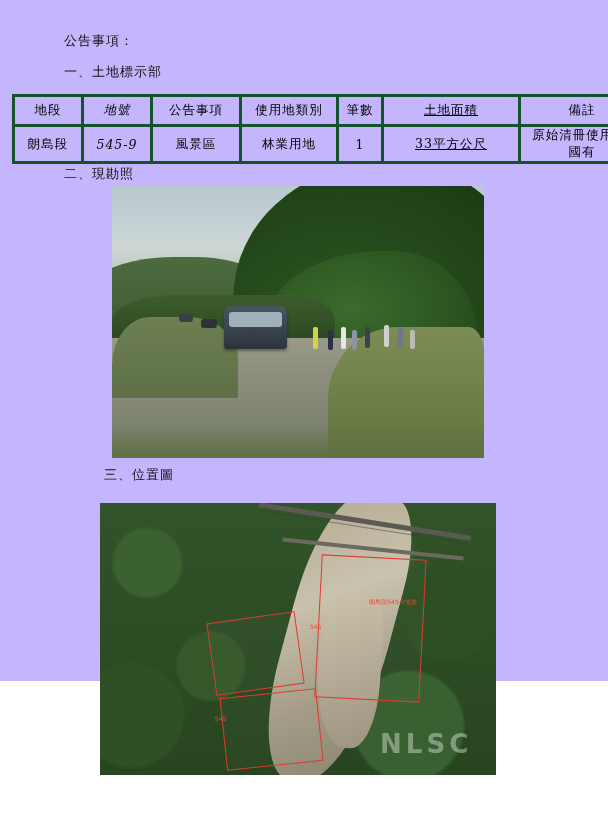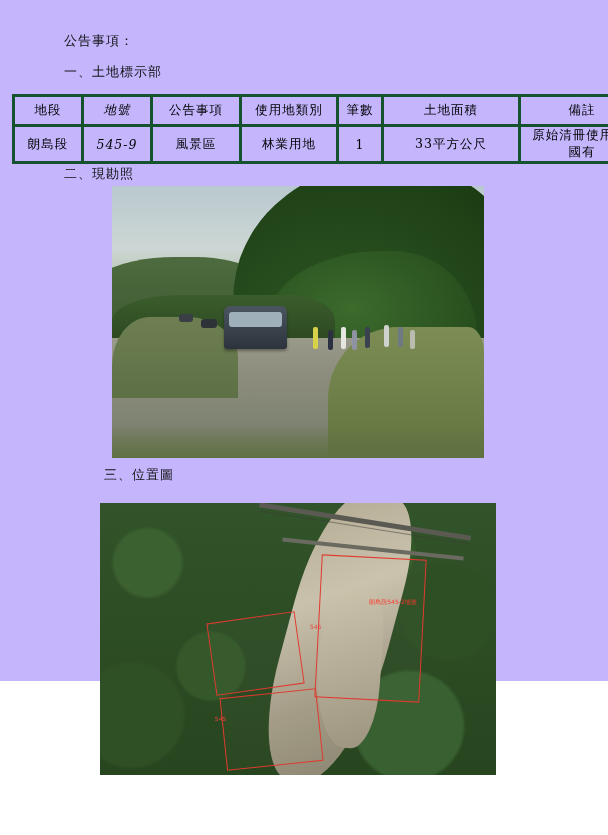--- a/index.html
+++ b/index.html
@@ -57,21 +57,21 @@
     padding: 0 2px;
     letter-spacing: 1px;
   }
   table.land tr.head td { height: 27px; }
   table.land tr.body td { height: 29px; }
   td.c0 { width: 62px; }
   td.c1 { width: 62px; font-style: italic; }
   td.c2 { width: 82px; }
   td.c3 { width: 90px; }
   td.c4 { width: 38px; margin-top: 33px; }
-  td.c5 { width: 130px; }
+  td.c5 { width: 130px; text-decoration: underline; }
   td.c6 { width: 118px; }
   td.note-cell {
     font-size: 9px;
     letter-spacing: 0px;
   }
   .num { font-family: "DejaVu Serif", serif; }
 
   
   .photo {
     position: absolute;
@@ -321,15 +321,16 @@
     <div class="slide"></div>
     <div class="slide2"></div>
     <div class="road"></div>
     <div class="road2"></div>
     <div class="parcel-red parcel-a"></div>
     <div class="parcel-red parcel-b"></div>
     <div class="parcel-red parcel-c"></div>
     <div class="lbl lbl-1">545</div>
     <div class="lbl lbl-2">545</div>
     <div class="lbl lbl-3">朗島段545-2地號</div>
+    <div class="watermark">NLSC</div>
   </div>
 
 </div>
 
 </body></html>

